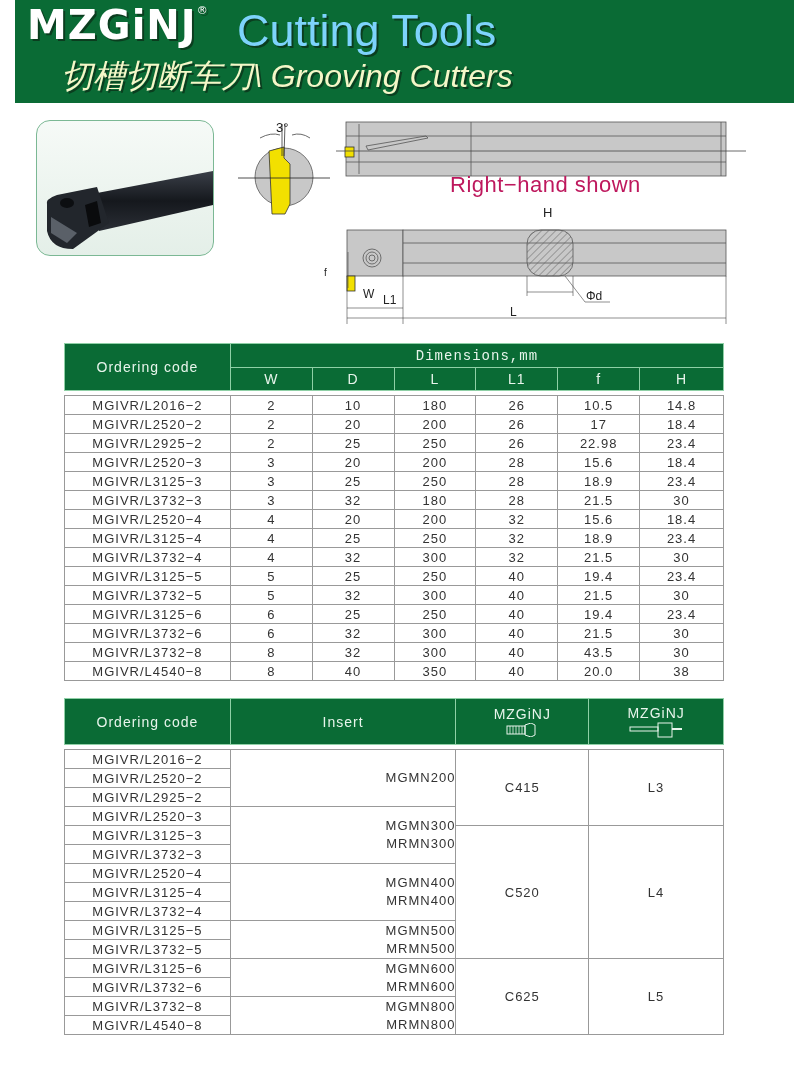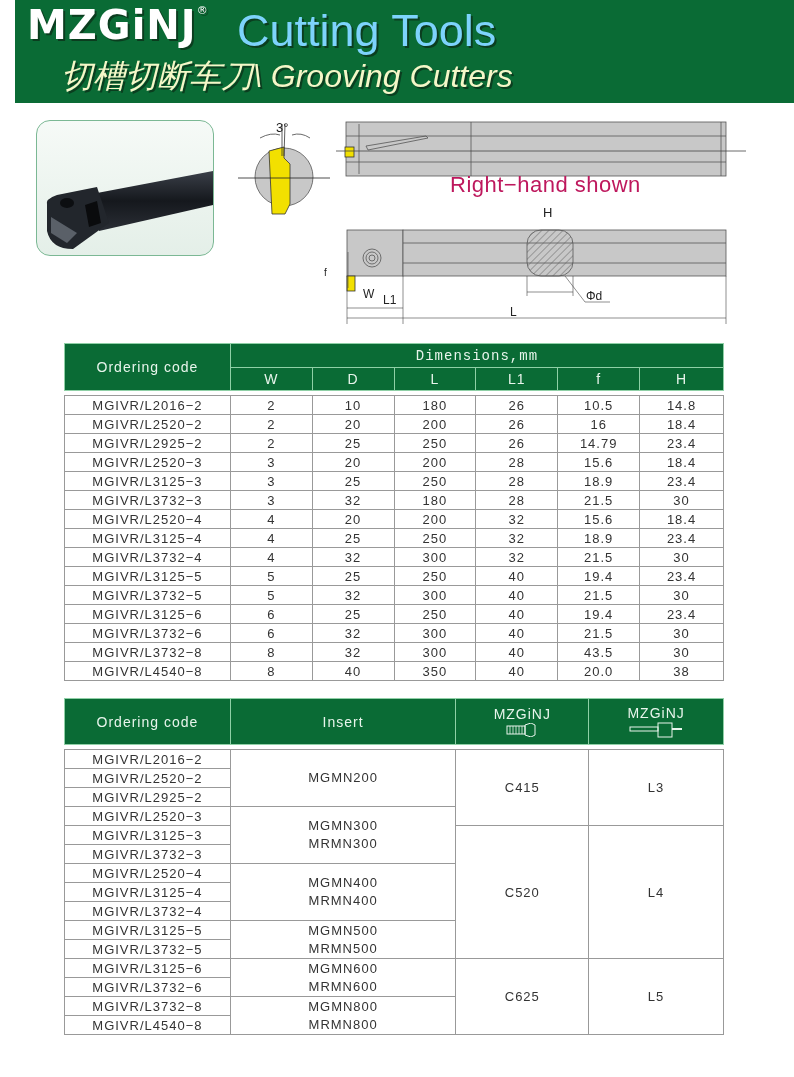--- a/index.html
+++ b/index.html
@@ -19,21 +19,21 @@
 
   table { border-collapse:collapse; position:absolute; left:58px; font-size:13px; letter-spacing:1px; color:#333;margin-left:6px; }
   th { background:#0a6b35; color:#e8f5ec; font-weight:normal; border:1px solid #8fd0a6; text-align:center; font-size:14px; }
   td { border:1px solid #999; text-align:center; height:18px; padding:0; background:#fff; }
   .t1 { top:343px; width:660px; }
   .t1 th.main { height:21px;font-family:Liberation Mono, monospace; }
   .t1 th.sub { height:20px; }
   .t1 .gap td { height:4px; border-left:none; border-right:none; background:#fff; }
   .t2 { top:698px; width:660px; }
   .t2 th { height:43px; }
-  .t2 td.multi { line-height:18px; }
+  .t2 td.multi { line-height:18px;text-align:right; }
   .hdr-icon { display:block; margin:1px auto 0; }
 </style>
 </head>
 <body>
 
 <div class="banner">
   <div class="brand"><span>MZGiNJ</span><sup>®</sup></div>
   <div class="brand-sub">Cutting Tools</div>
   <div class="cn-title">切槽切断车刀\ Grooving Cutters</div>
 </div>
@@ -149,30 +149,30 @@
         <td>26</td>
         <td>10.5</td>
         <td>14.8</td>
       </tr>
       <tr>
         <td>MGIVR/L2520−2</td>
         <td>2</td>
         <td>20</td>
         <td>200</td>
         <td>26</td>
-        <td>16</td>
+        <td>17</td>
         <td>18.4</td>
       </tr>
       <tr>
         <td>MGIVR/L2925−2</td>
         <td>2</td>
         <td>25</td>
         <td>250</td>
         <td>26</td>
-        <td>14.79</td>
+        <td>22.98</td>
         <td>23.4</td>
       </tr>
       <tr>
         <td>MGIVR/L2520−3</td>
         <td>3</td>
         <td>20</td>
         <td>200</td>
         <td>28</td>
         <td>15.6</td>
         <td>18.4</td>

